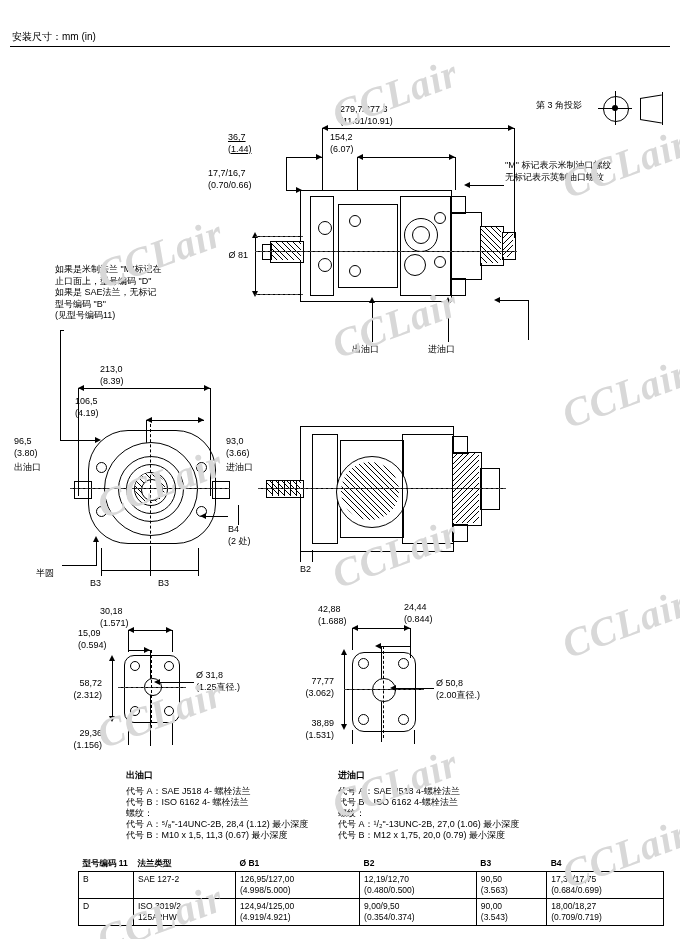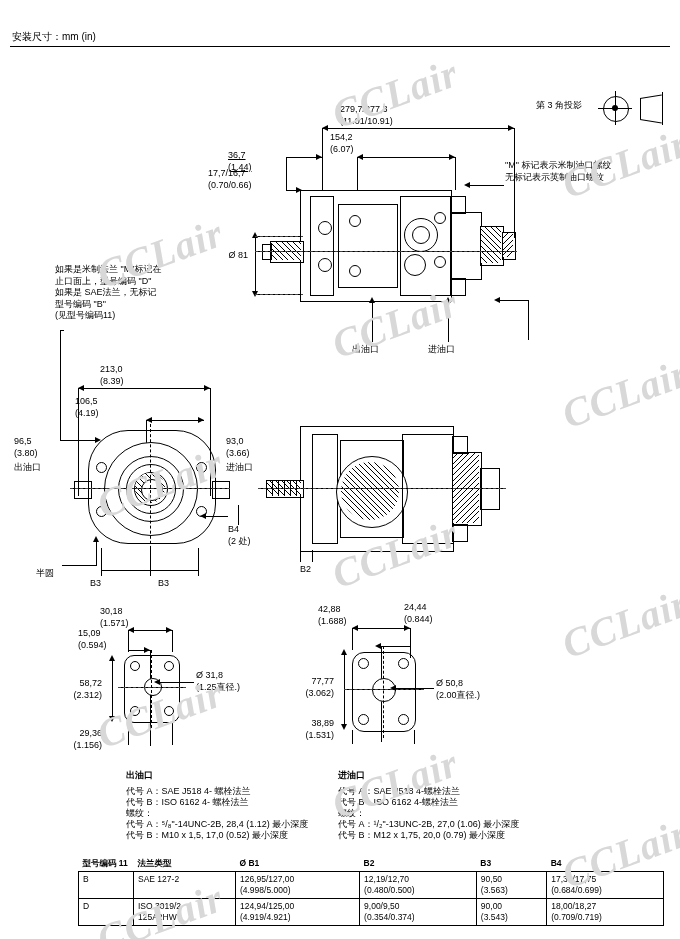--- a/index.html
+++ b/index.html
@@ -138,21 +138,21 @@
     <div class="v" style="left:514px;top:128px;height:110px;"></div>
 
     <div class="t c" style="left:330px;top:132px;width:130px;">154,2
 (6.07)</div>
     <div class="h" style="left:357px;top:157px;width:98px;"></div>
     <div class="ar ar-l" style="left:357px;top:154px;"></div>
     <div class="ar ar-r" style="left:449px;top:154px;"></div>
     <div class="v" style="left:357px;top:157px;height:33px;"></div>
     <div class="v" style="left:455px;top:157px;height:33px;"></div>
 
-    <div class="t c" style="left:228px;top:150px;width:56px;text-decoration:underline;">36,7
+    <div class="t c" style="left:228px;top:132px;width:56px;text-decoration:underline;">36,7
 (1.44)</div>
     <div class="h" style="left:286px;top:157px;width:36px;"></div>
     <div class="ar ar-r" style="left:316px;top:154px;"></div>
     <div class="v" style="left:286px;top:157px;height:33px;"></div>
 
     <div class="t c" style="left:208px;top:168px;width:78px;">17,7/16,7
 (0.70/0.66)</div>
     <div class="h" style="left:286px;top:190px;width:14px;"></div>
     <div class="ar ar-r" style="left:296px;top:187px;"></div>
 
@@ -381,21 +381,21 @@
     <div class="v" style="left:352px;top:730px;height:14px;"></div>
     <div class="v" style="left:414px;top:730px;height:14px;"></div>
   </div>
 
   <div>
     <div class="t tb" style="left:126px;top:770px;">出油口</div>
     <div class="t" style="left:126px;top:786px;">代号 A：SAE J518 4- 螺栓法兰</div>
     <div class="t" style="left:126px;top:797px;">代号 B：ISO 6162 4- 螺栓法兰</div>
     <div class="t" style="left:126px;top:808px;">螺纹：</div>
     <div class="t" style="left:126px;top:819px;">代号 A：⁵/₈"-14UNC-2B, 28,4 (1.12) 最小深度</div>
-    <div class="t" style="left:126px;top:830px;">代号 B：M10 x 1,5, 17,0 (0.52) 最小深度</div>
+    <div class="t" style="left:126px;top:830px;">代号 B：M10 x 1,5, 11,3 (0.67) 最小深度</div>
   </div>
 
   <div>
     <div class="t tb" style="left:338px;top:770px;">进油口</div>
     <div class="t" style="left:338px;top:786px;">代号 A：SAE J518 4-螺栓法兰</div>
     <div class="t" style="left:338px;top:797px;">代号 B：ISO 6162 4-螺栓法兰</div>
     <div class="t" style="left:338px;top:808px;">螺纹：</div>
     <div class="t" style="left:338px;top:819px;">代号 A：¹/₂"-13UNC-2B, 27,0 (1.06) 最小深度</div>
     <div class="t" style="left:338px;top:830px;">代号 B：M12 x 1,75, 20,0 (0.79) 最小深度</div>
   </div>

